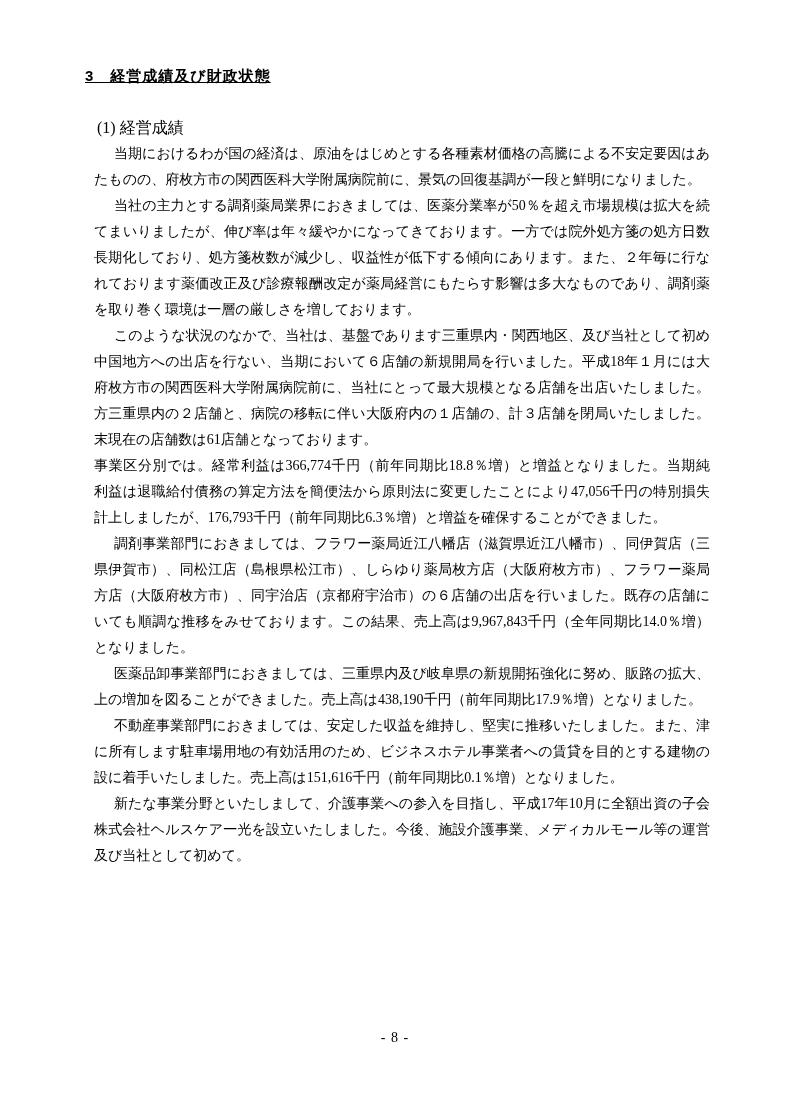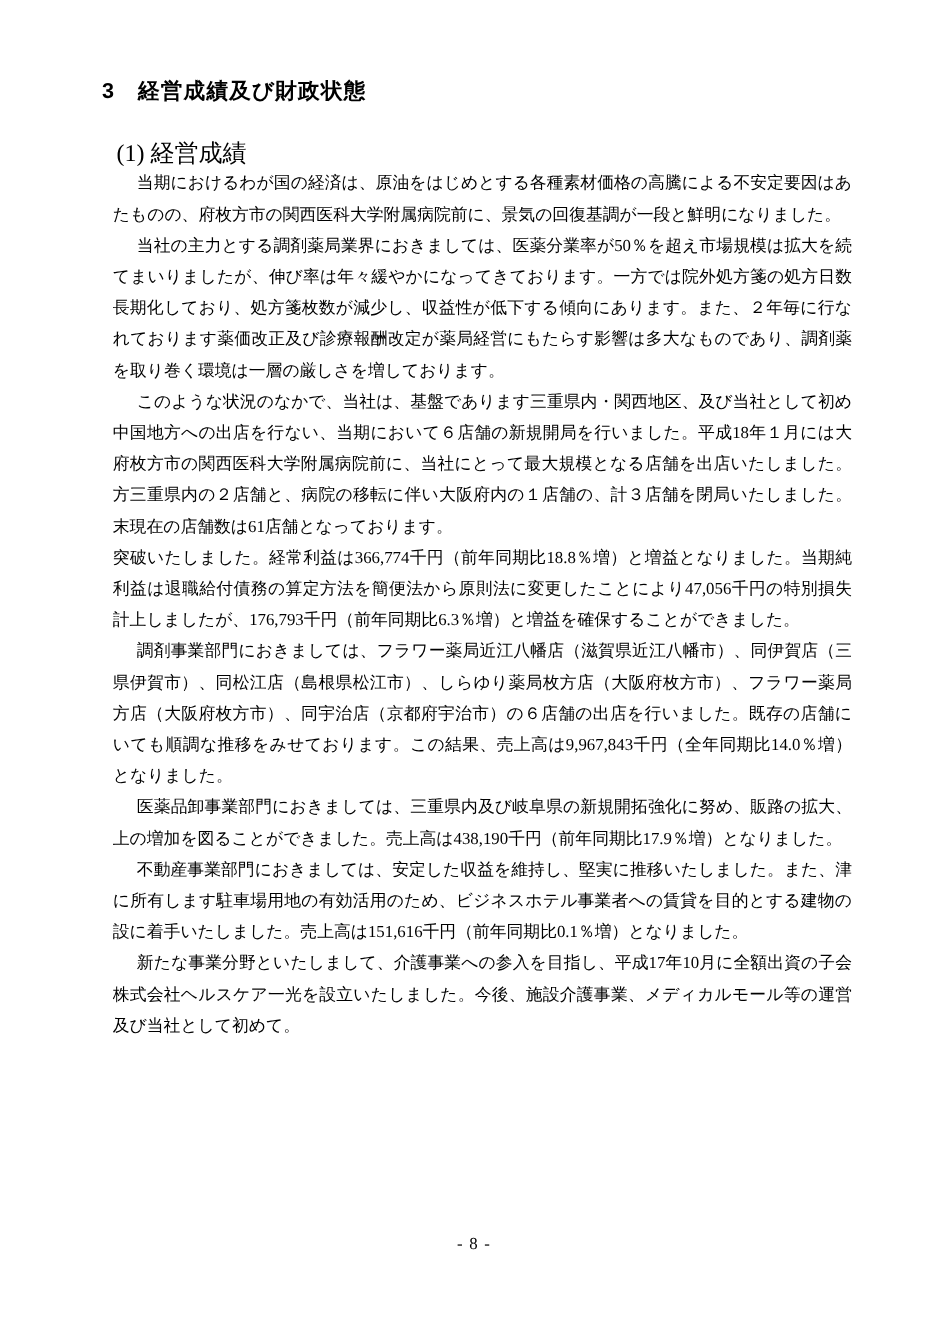--- a/index.html
+++ b/index.html
@@ -16,30 +16,31 @@
     font-family: "Liberation Serif", "DejaVu Serif", serif;
     overflow: hidden;
   }
   .section-heading {
     position: absolute;
     left: 85px;
     top: 66px;
     margin: 0;
     font-family: "Liberation Sans", "DejaVu Sans", sans-serif;
     font-weight: bold;
-    font-size: 18px;
+    font-size: 15px;
     line-height: 20px;
     letter-spacing: 1px;
     white-space: pre;
+    text-decoration: underline;
   }
   .subsection-heading {
     position: absolute;
     left: 97px;
     top: 119px;
-    font-size: 20px;
+    font-size: 16px;
     line-height: 18px;
     white-space: pre;
   }
   .doc-body {
     position: absolute;
     left: 94px;
     top: 141px;
     width: 616px;
   }
   .doc-body .line {
@@ -81,21 +82,21 @@
       <div class="line indent">当社の主力とする調剤薬局業界におきましては、医薬分業率が50％を超え市場規模は拡大を続け</div>
       <div class="line">てまいりましたが、伸び率は年々緩やかになってきております。一方では院外処方箋の処方日数が</div>
       <div class="line">長期化しており、処方箋枚数が減少し、収益性が低下する傾向にあります。また、２年毎に行なわ</div>
       <div class="line">れております薬価改正及び診療報酬改定が薬局経営にもたらす影響は多大なものであり、調剤薬局</div>
       <div class="line last">を取り巻く環境は一層の厳しさを増しております。</div>
       <div class="line indent">このような状況のなかで、当社は、基盤であります三重県内・関西地区、及び当社として初めて</div>
       <div class="line">中国地方への出店を行ない、当期において６店舗の新規開局を行いました。平成18年１月には大阪</div>
       <div class="line">府枚方市の関西医科大学附属病院前に、当社にとって最大規模となる店舗を出店いたしました。一</div>
       <div class="line">方三重県内の２店舗と、病院の移転に伴い大阪府内の１店舗の、計３店舗を閉局いたしました。期</div>
       <div class="line last">末現在の店舗数は61店舗となっております。</div>
-      <div class="line">突破いたしました。経常利益は366,774千円（前年同期比18.8％増）と増益となりました。当期純</div>
+      <div class="line">事業区分別では。経常利益は366,774千円（前年同期比18.8％増）と増益となりました。当期純</div>
       <div class="line">利益は退職給付債務の算定方法を簡便法から原則法に変更したことにより47,056千円の特別損失を</div>
       <div class="line last">計上しましたが、176,793千円（前年同期比6.3％増）と増益を確保することができました。</div>
       <div class="line indent">調剤事業部門におきましては、フラワー薬局近江八幡店（滋賀県近江八幡市）、同伊賀店（三重</div>
       <div class="line">県伊賀市）、同松江店（島根県松江市）、しらゆり薬局枚方店（大阪府枚方市）、フラワー薬局枚</div>
       <div class="line">方店（大阪府枚方市）、同宇治店（京都府宇治市）の６店舗の出店を行いました。既存の店舗にお</div>
       <div class="line">いても順調な推移をみせております。この結果、売上高は9,967,843千円（全年同期比14.0％増）</div>
       <div class="line last">となりました。</div>
       <div class="line indent">医薬品卸事業部門におきましては、三重県内及び岐阜県の新規開拓強化に努め、販路の拡大、売</div>
       <div class="line last">上の増加を図ることができました。売上高は438,190千円（前年同期比17.9％増）となりました。</div>
       <div class="line indent">不動産事業部門におきましては、安定した収益を維持し、堅実に推移いたしました。また、津市</div>

